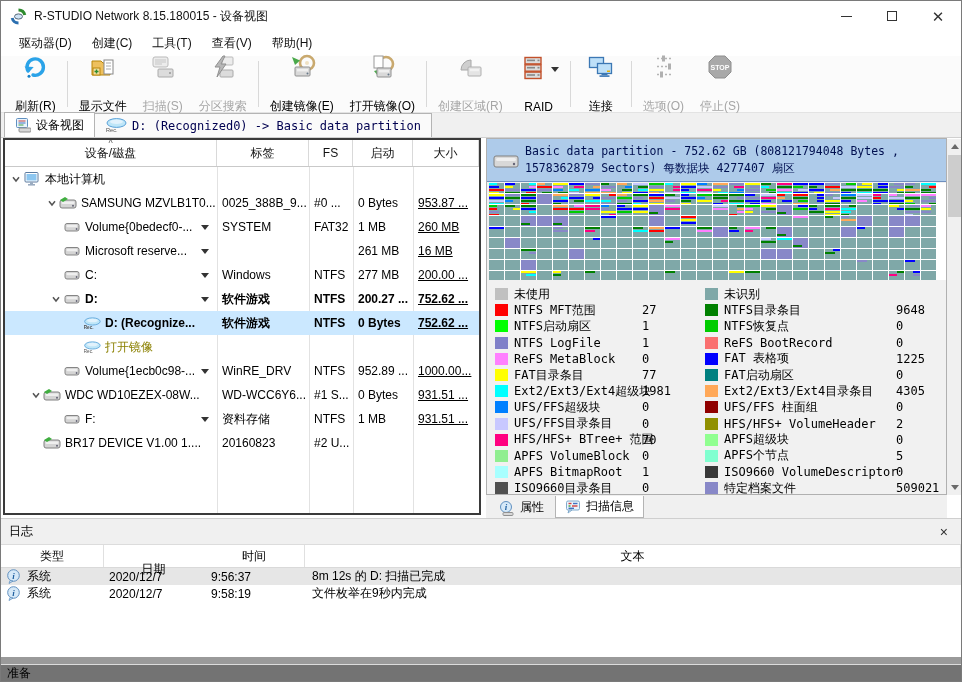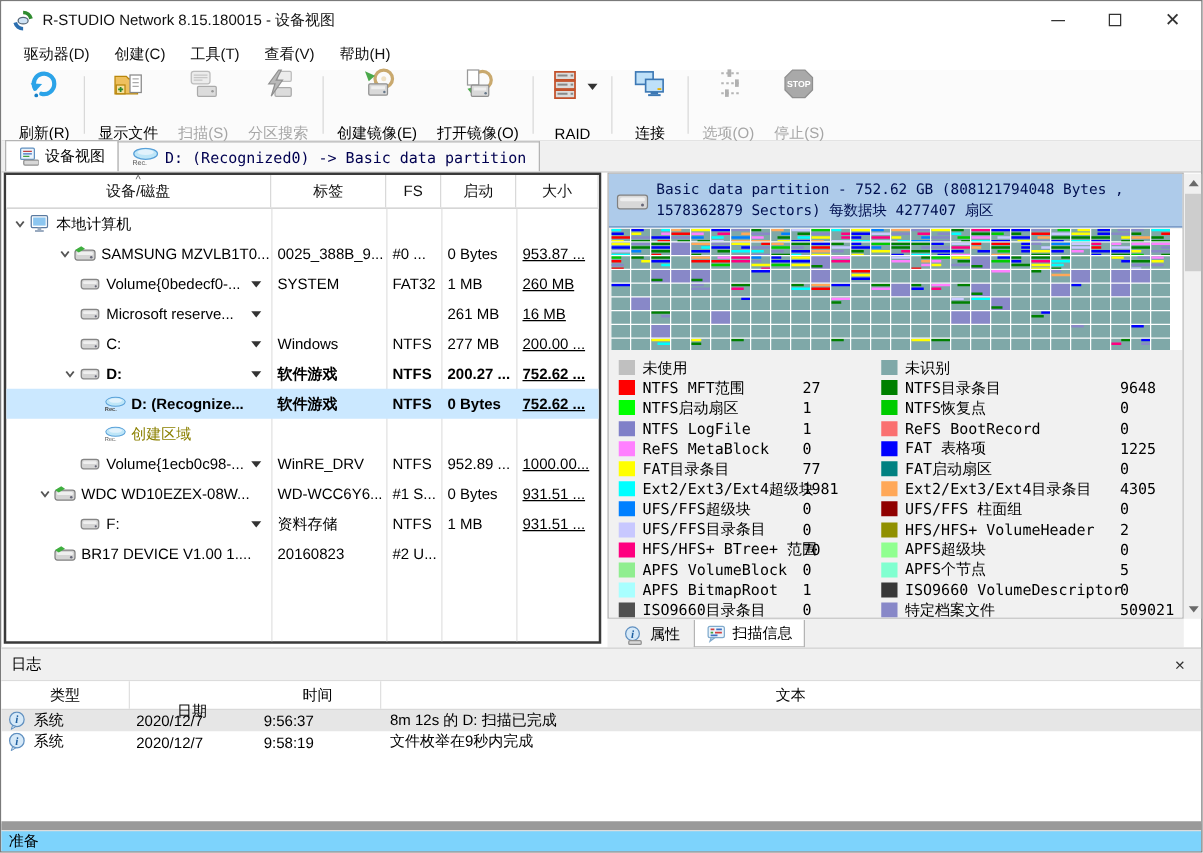--- a/index.html
+++ b/index.html
@@ -97,21 +97,21 @@
   .lrow { display:flex; height:17px; align-items:center; }
   .lrow.alt { background:#e6e6e6; }
   .lc { white-space:nowrap; overflow:hidden; display:flex; align-items:center; height:17px; }
   .lc-type { flex:0 0 103px; padding-left:5px; }
   .lc-date { flex:0 0 100px; padding-left:5px;text-align:right; }
   .lc-time { flex:0 0 101px; padding-left:7px; }
   .lc-text { flex:1; padding-left:7px; }
   .lc-type .log-ico { margin-right:6px; display:flex; }
 
   .bottom-split { position:absolute; left:0; top:656px; width:100%; height:7px; background:#9a9a9a; }
-  .statusbar { position:absolute; left:0; top:663px; width:100%; height:18px; background:#7dd3fc; display:flex; align-items:center; padding-left:6px; border-top:1px solid #dcdcdc; }
+  .statusbar { position:absolute; left:0; top:663px; width:100%; height:18px; background:#737373; display:flex; align-items:center; padding-left:6px; border-top:1px solid #dcdcdc; }
 </style>
 </head>
 <body>
 
 <div class="window">
 
   <div class="titlebar">
     <span class="app-ico">
       <svg viewBox="0 0 17 17" width="17" height="17">
           <path d="M8.5 2a6.5 6.5 0 0 1 6.3 5" fill="none" stroke="#2e8b2e" stroke-width="3"></path>
@@ -211,20 +211,30 @@
               <rect x="6" y="3" width="9" height="12" fill="#fff" stroke="#999"></rect>
               <path d="M6 18l7.5-2L10 23z" fill="#4aa84a"></path>
               <rect x="9" y="15" width="14" height="9" rx="1" fill="#d9d9d9" stroke="#909090"></rect>
               <rect x="11" y="17" width="10" height="2.4" fill="#efefef"></rect>
               <circle cx="20.5" cy="21.5" r="1" fill="#678"></circle>
             </svg></span>
         </div>
         <div class="t-lbl">打开镜像(O)</div>
       </div>
       <div class="tsep"></div>
+      <div class="tbtn disabled">
+        <div class="t-ico">
+          <span><svg viewBox="0 0 28 28" width="28" height="28">
+              <path d="M5 17A10 10 0 0 1 15 7v10z" fill="#cfcfcf" stroke="#a8a8a8"></path>
+              <rect x="12" y="14" width="13" height="9" rx="1" fill="#e4e4e4" stroke="#b0b0b0"></rect>
+              <rect x="14" y="16" width="9" height="2.2" fill="#f2f2f2"></rect>
+            </svg></span>
+        </div>
+        <div class="t-lbl">创建区域(R)</div>
+      </div>
       <div class="tbtn">
         <div class="t-ico">
           <span><svg viewBox="0 0 28 28" width="28" height="28">
               <g stroke="#c2502a" stroke-width="1.4" fill="#dcdcdc">
                 <rect x="6" y="3.5" width="16" height="6.4"></rect>
                 <rect x="6" y="10.8" width="16" height="6.4"></rect>
                 <rect x="6" y="18.1" width="16" height="6.4"></rect>
               </g>
               <g fill="#888">
                 <rect x="8" y="5.6" width="8" height="1.6"></rect>
@@ -470,21 +480,21 @@
         <div class="trow" style="color: rgb(139, 128, 0);">
           <div class="tc tc-name" style="padding-left: 64px;">
             <span class="spacer14"></span>
             <span class="t-ico16">
               <svg viewBox="0 0 22 15" width="22" height="15">
                 <ellipse cx="11.5" cy="5" rx="9.5" ry="4.4" fill="#bee6f8" stroke="#58a0d8"></ellipse>
                 <ellipse cx="11.5" cy="3.8" rx="6.5" ry="2.2" fill="#e2f2fc"></ellipse>
                 <text x="1" y="14" font-size="5.6" fill="#505050" font-family="sans-serif">Rec.</text>
               </svg>
             </span>
-            <span>创建区域</span>
+            <span>打开镜像</span>
           </div>
           <div class="tc tc-label"></div>
           <div class="tc tc-fs"></div>
           <div class="tc tc-start"></div>
           <div class="tc tc-size"></div>
         </div>
         <div class="trow">
           <div class="tc tc-name" style="padding-left: 44px;">
             <span class="spacer14"></span>
             <span class="t-ico16">

